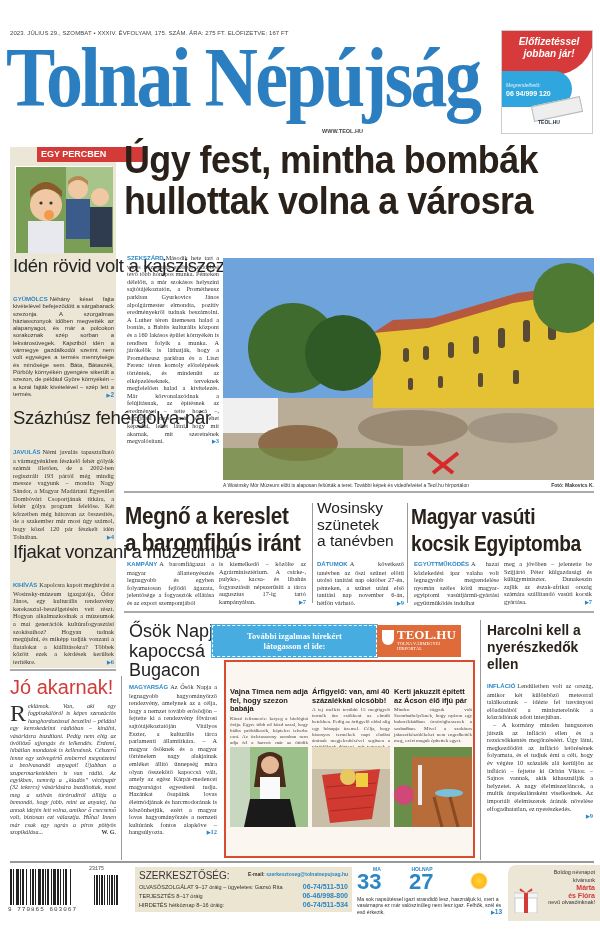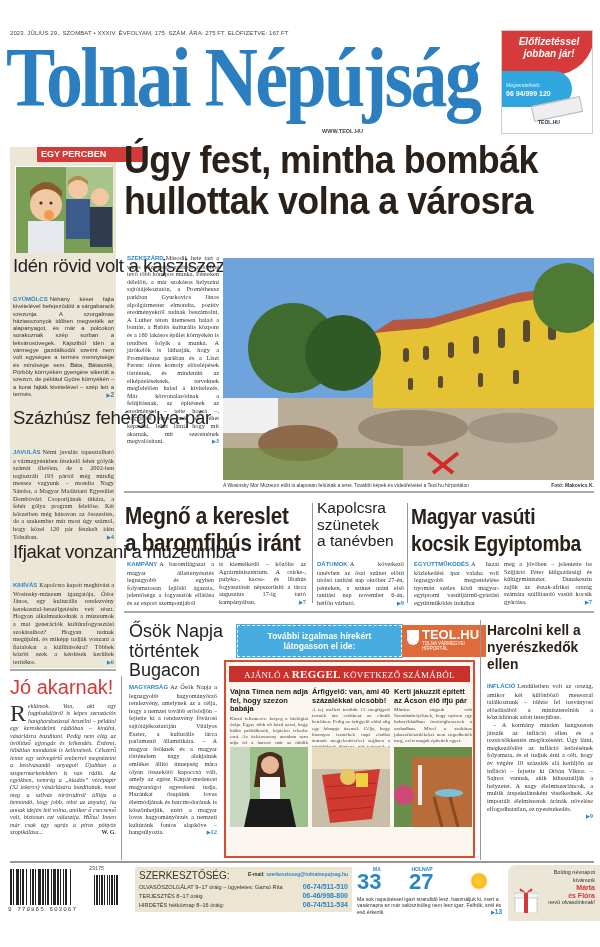--- a/index.html
+++ b/index.html
@@ -49,21 +49,21 @@
   #baromfi-c2 { left: 219px; top: 560px; width: 87px; }
   #head-szunet { left: 317px; top: 500px; font-size: 15.5px; line-height: 16.5px; color: #222; }
   #szunet-text { left: 317px; top: 560px; width: 87px; }
   #head-vasut { left: 411px; top: 503px; font-size: 22px; line-height: 27px; letter-spacing: -0.3px; transform: scaleX(0.87); transform-origin: left top; white-space: nowrap; }
   #vasut-c1 { left: 414px; top: 560px; width: 85px; }
   #vasut-c2 { left: 504px; top: 560px; width: 88px; }
 
   
   #head-osok { left: 129px; top: 622px; font-size: 18px; line-height: 19.5px; color: #222; }
   #osok-text { left: 129px; top: 683px; width: 88px; }
-  #teol-banner { left: 237px; top: 625px; width: 249px; height: 32px; }
+  #teol-banner { left: 212px; top: 625px; width: 249px; height: 32px; font-family: Liberation Serif, serif; }
   #teol-left { position: absolute; left: 0; top: 0; width: 165px; height: 32px; background: #47acdf; border: 1px dashed #fff; outline: 1px solid #47acdf; color: #fff; font-weight: bold; font-size: 8.5px; line-height: 10px; text-align: center; padding-top: 5px; }
   #teol-right { position: absolute; left: 165px; top: 0; width: 84px; height: 32px; background: #e06b3a; color: #fff; padding: 3px 0 0 20px; }
   #teol-shield { position: absolute; left: 5px; top: 5px; width: 12px; height: 15px; background: #fff; border-radius: 0 0 6px 6px; }
   #teol-name { font-weight: bold; font-size: 13px; line-height: 13px; }
   #teol-sub { font-size: 4.5px; line-height: 5px; }
 
   #ajanlo { left: 224px; top: 660px; width: 251px; height: 198px; border: 2px solid #d94c32; background: #fbf6f0; }
   #ajanlo-bar { position: absolute; left: 3px; top: 4px; width: 241px; height: 16px; background: #c9312c; color: #fff; font-family: "Liberation Serif", serif; font-size: 9px; text-align: center; line-height: 16px; letter-spacing: 0.3px; }
   #ajanlo-bar b { font-size: 11px; }
   .aj-col { position: absolute; top: 26px; width: 78px; }
@@ -211,21 +211,21 @@
 <div id="baromfi-c1" class="abs body-serif">
   <span class="kicker">KAMPÁNY</span><span>A baromfiágazat a magyar állattenyésztés legnagyobb és egyben folyamatosan fejlődő ágazata, jelentősége a fogyasztók ellátása és az export szempontjából</span>
 </div>
 <div id="baromfi-c2" class="abs body-serif">
   <span>is kiemelkedő – közölte az Agrárminisztérium. A csirke-, pulyka-, kacsa- és libahús fogyasztását népszerűsíti a tárca augusztus 17-ig tartó kampányában.</span>
   <span class="ref">7</span>
 </div>
 
 <div class="vline" style="left:312px; top:503px; height:100px;"></div>
 <div id="head-szunet" class="abs">
-  <div>Kapolcsra</div>
+  <div>Wosinsky</div>
   <div>szünetek</div>
   <div>a tanévben</div>
 </div>
 <div id="szunet-text" class="abs body-serif">
   <span class="kicker">DÁTUMOK</span><span>A következő tanévben az őszi szünet előtti utolsó tanítási nap október 27-én, pénteken, a szünet utáni első tanítási nap november 6-án, hétfőn várható.</span>
   <span class="ref">9</span>
 </div>
 
 <div class="vline" style="left:407px; top:503px; height:100px;"></div>
 <div id="head-vasut" class="rowhead abs">
@@ -238,21 +238,21 @@
 <div id="vasut-c2" class="abs body-serif">
   <span>meg a jövőben – jelentette be Szijjártó Péter külgazdasági és külügyminiszter. Dunakeszin zajlik az észak-afrikai ország számára szállítandó vasúti kocsik gyártása.</span>
   <span class="ref">7</span>
 </div>
 
 <div class="hline" style="left:124px; top:611px; width:470px;"></div>
 <div class="hline" style="left:10px; top:669px; width:106px;"></div>
 
 <div id="head-osok" class="abs">
   <div>Ősök Napja</div>
-  <div>történtek</div>
+  <div>kapoccsá</div>
   <div>Bugacon</div>
 </div>
 <div id="osok-text" class="abs body-serif">
   <span class="kicker">MAGYARSÁG</span><span>Az Ősök Napja a legnagyobb hagyományőrző rendezvény, amelynek az a célja, hogy a nemzet tovább erősödjön – fejtette ki a rendezvény fővárosi sajtótájékoztatóján Vitályos Eszter, a kulturális tárca parlamenti államtitkára. – A magyar ősöknek és a magyar történelem nagy alakjainak emléket állító ünnepség mára olyan összekötő kapoccsá vált, amely az egész Kárpát-medencei magyarságot egyesíteni tudja. Hazánkat ősapáink lovas életmódjának és harcmodorának is köszönhetjük, ezért a magyar lovas hagyományőrzés a nemzeti kultúránk fontos alapköve – hangsúlyozta.</span>
   <span class="ref">12</span>
 </div>
 
 <div class="vline" style="left:121px; top:676px; height:184px;"></div>
 
 <div id="teol-banner" class="abs">
@@ -264,25 +264,20 @@
     <div id="teol-shield"></div>
     <div id="teol-name">TEOL.HU</div>
     <div id="teol-sub">
       <div>TOLNA VÁRMEGYEI</div>
       <div>HÍRPORTÁL</div>
     </div>
   </div>
 </div>
 
 <div id="ajanlo" class="abs">
-  <div id="ajanlo-bar">
-    <span>AJÁNLÓ A</span>
-    <b>REGGEL</b>
-    <span>KÖVETKEZŐ SZÁMÁBÓL</span>
-  </div>
   <div class="aj-col" style="left:4px;">
     <div class="aj-head">Vajna Tímea nem adja fel, hogy szezon babája</div>
     <div class="aj-text">Kínzó felismerés: ketyeg a biológiai órája. Egyre több nő küzd azzal, hogy hiába próbálkozik, képtelen teherbe esni. Az üzletasszony azonban nem adja fel a harcot: már az ötödik próbálkozáson vett részt, ezúttal Amerikában.</div>
     <div class="aj-tag">SZTÁRVILÁG</div>
   </div>
   <div class="aj-col" style="left:86px;">
     <div class="aj-head">Árfigyelő: van, ami 40 százalékkal olcsóbb!</div>
     <div class="aj-text">A tej mellett további 15 megfigyelt termék ára csökkent az elmúlt hetekben. Pedig az árfigyelő oldal alig egy hónapja üzemel. Célja, hogy bizonyos termékek napi eladási árainak megjelenítésével segítsen a vásárlóknak döntenj, mit tegyenek a kosárba.</div>
     <div class="aj-tag">A HÉT TÉMÁJA</div>
   </div>

